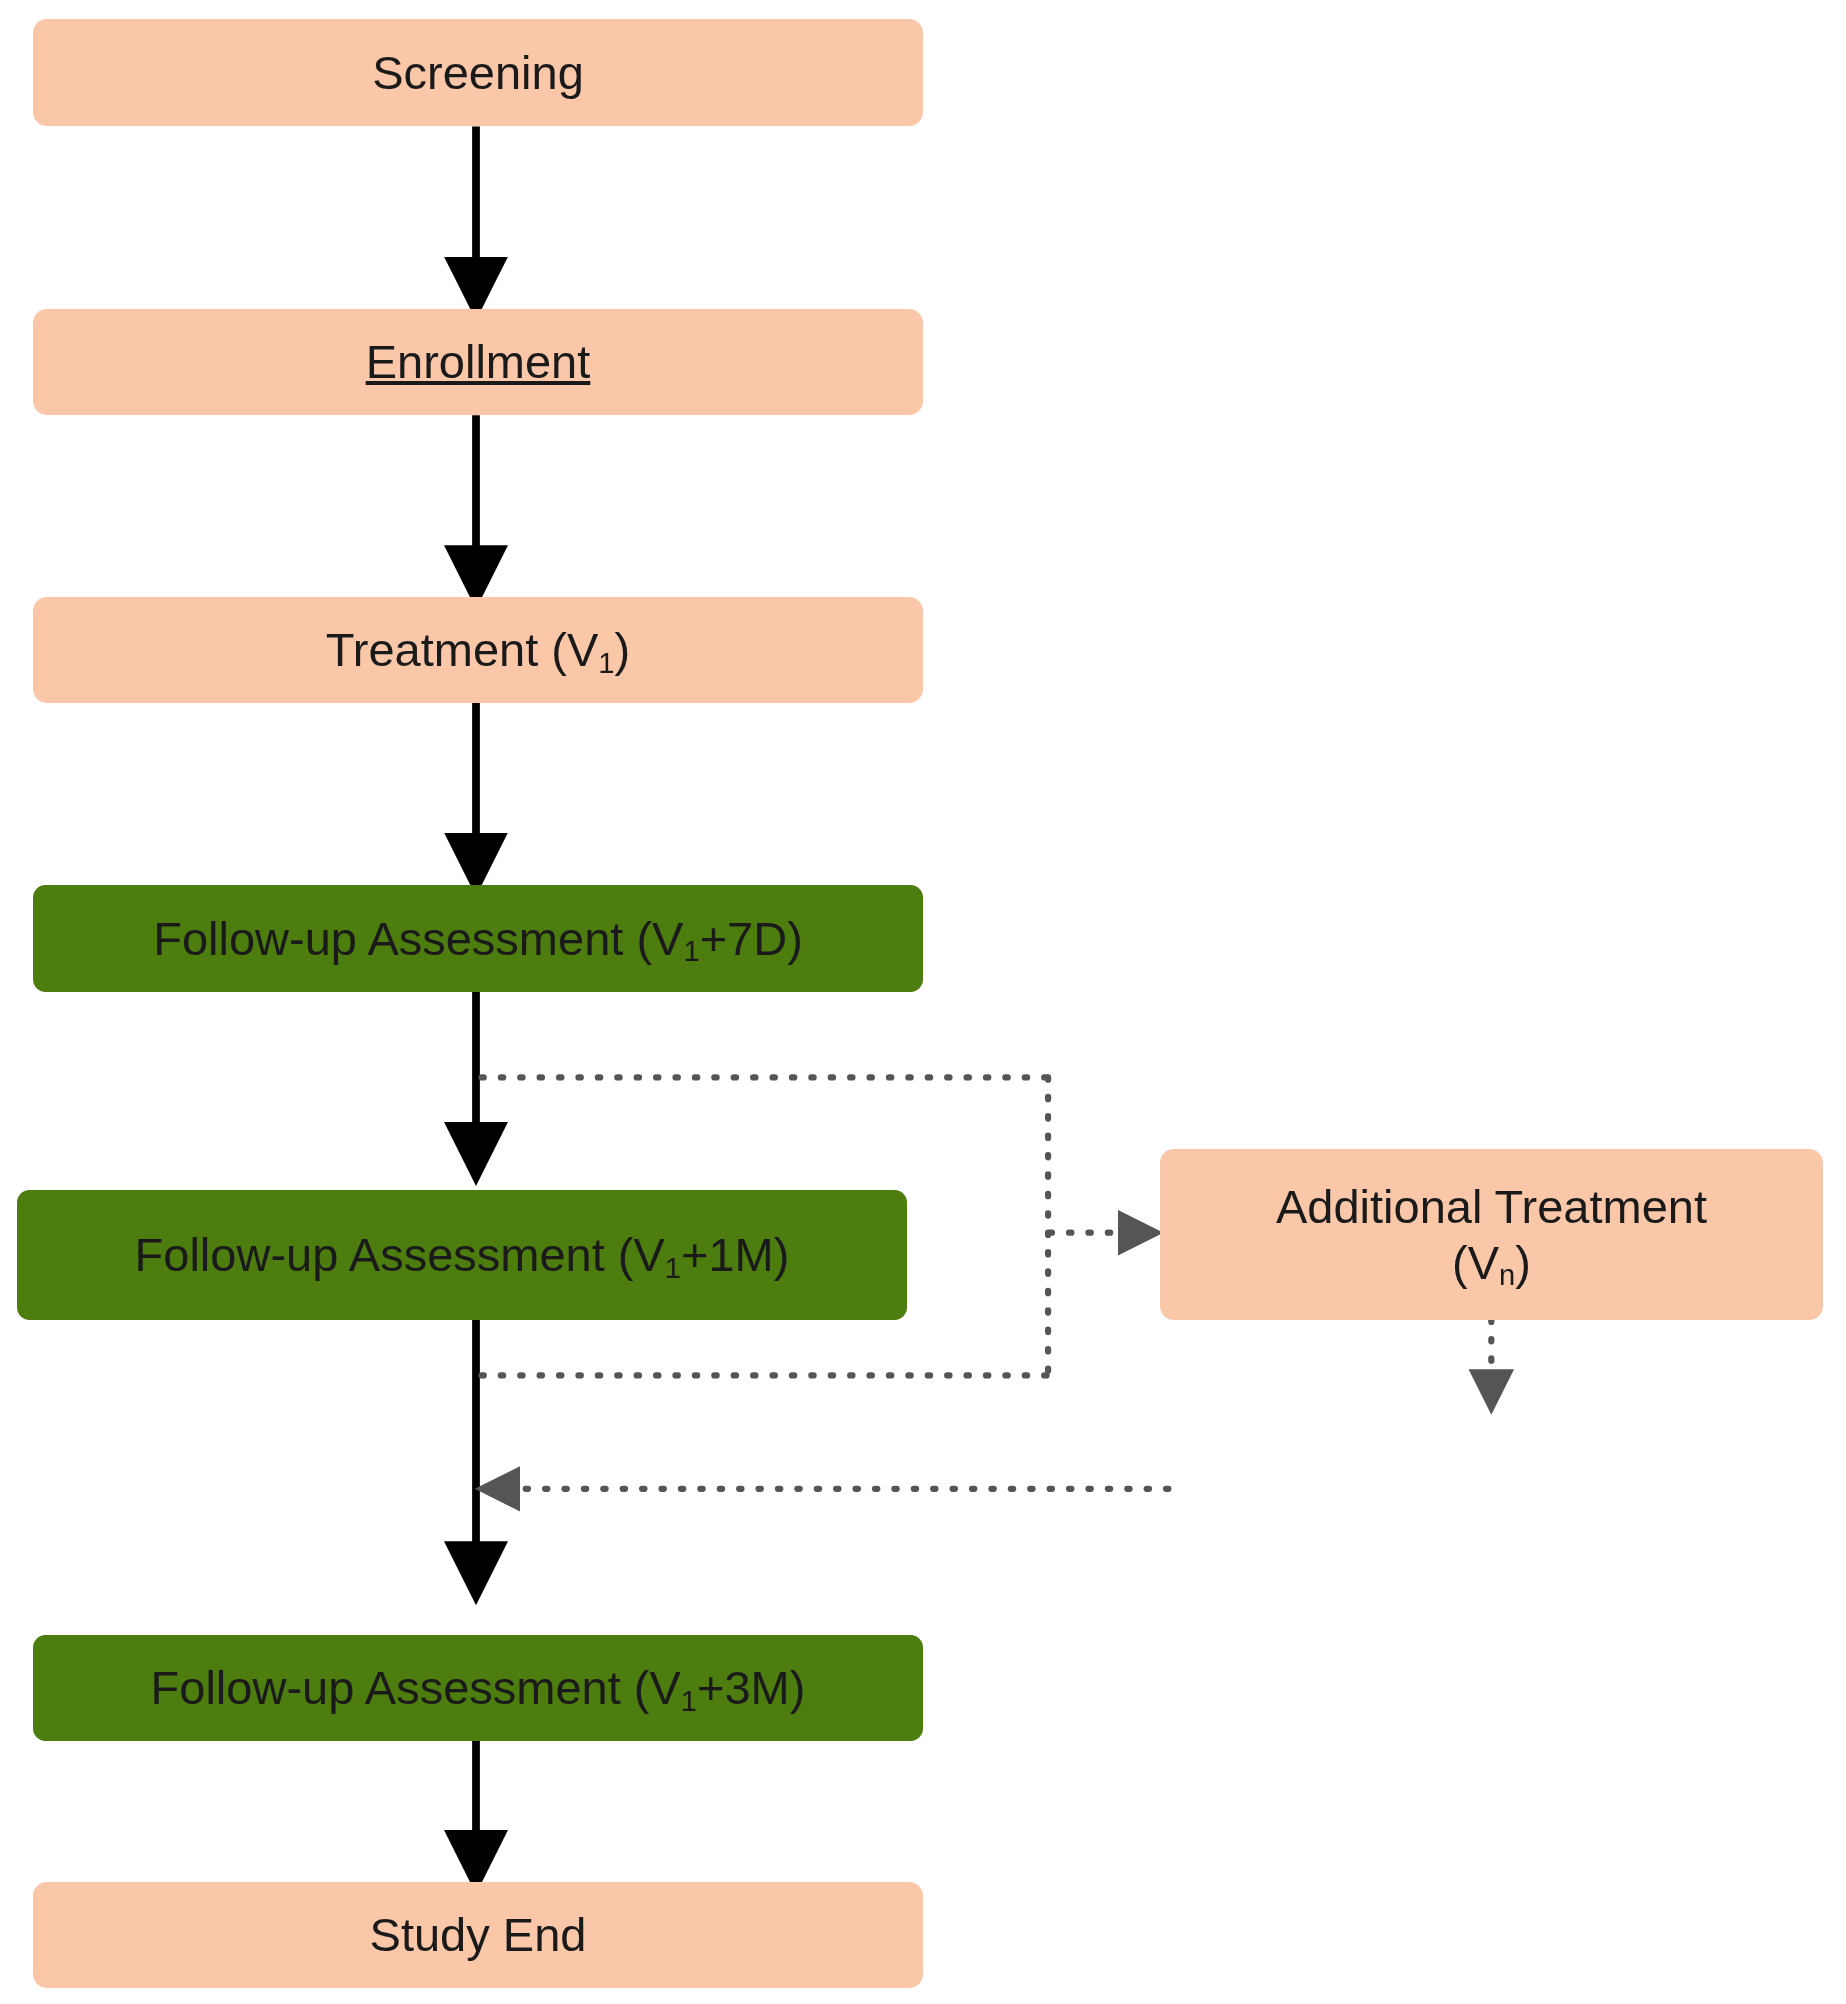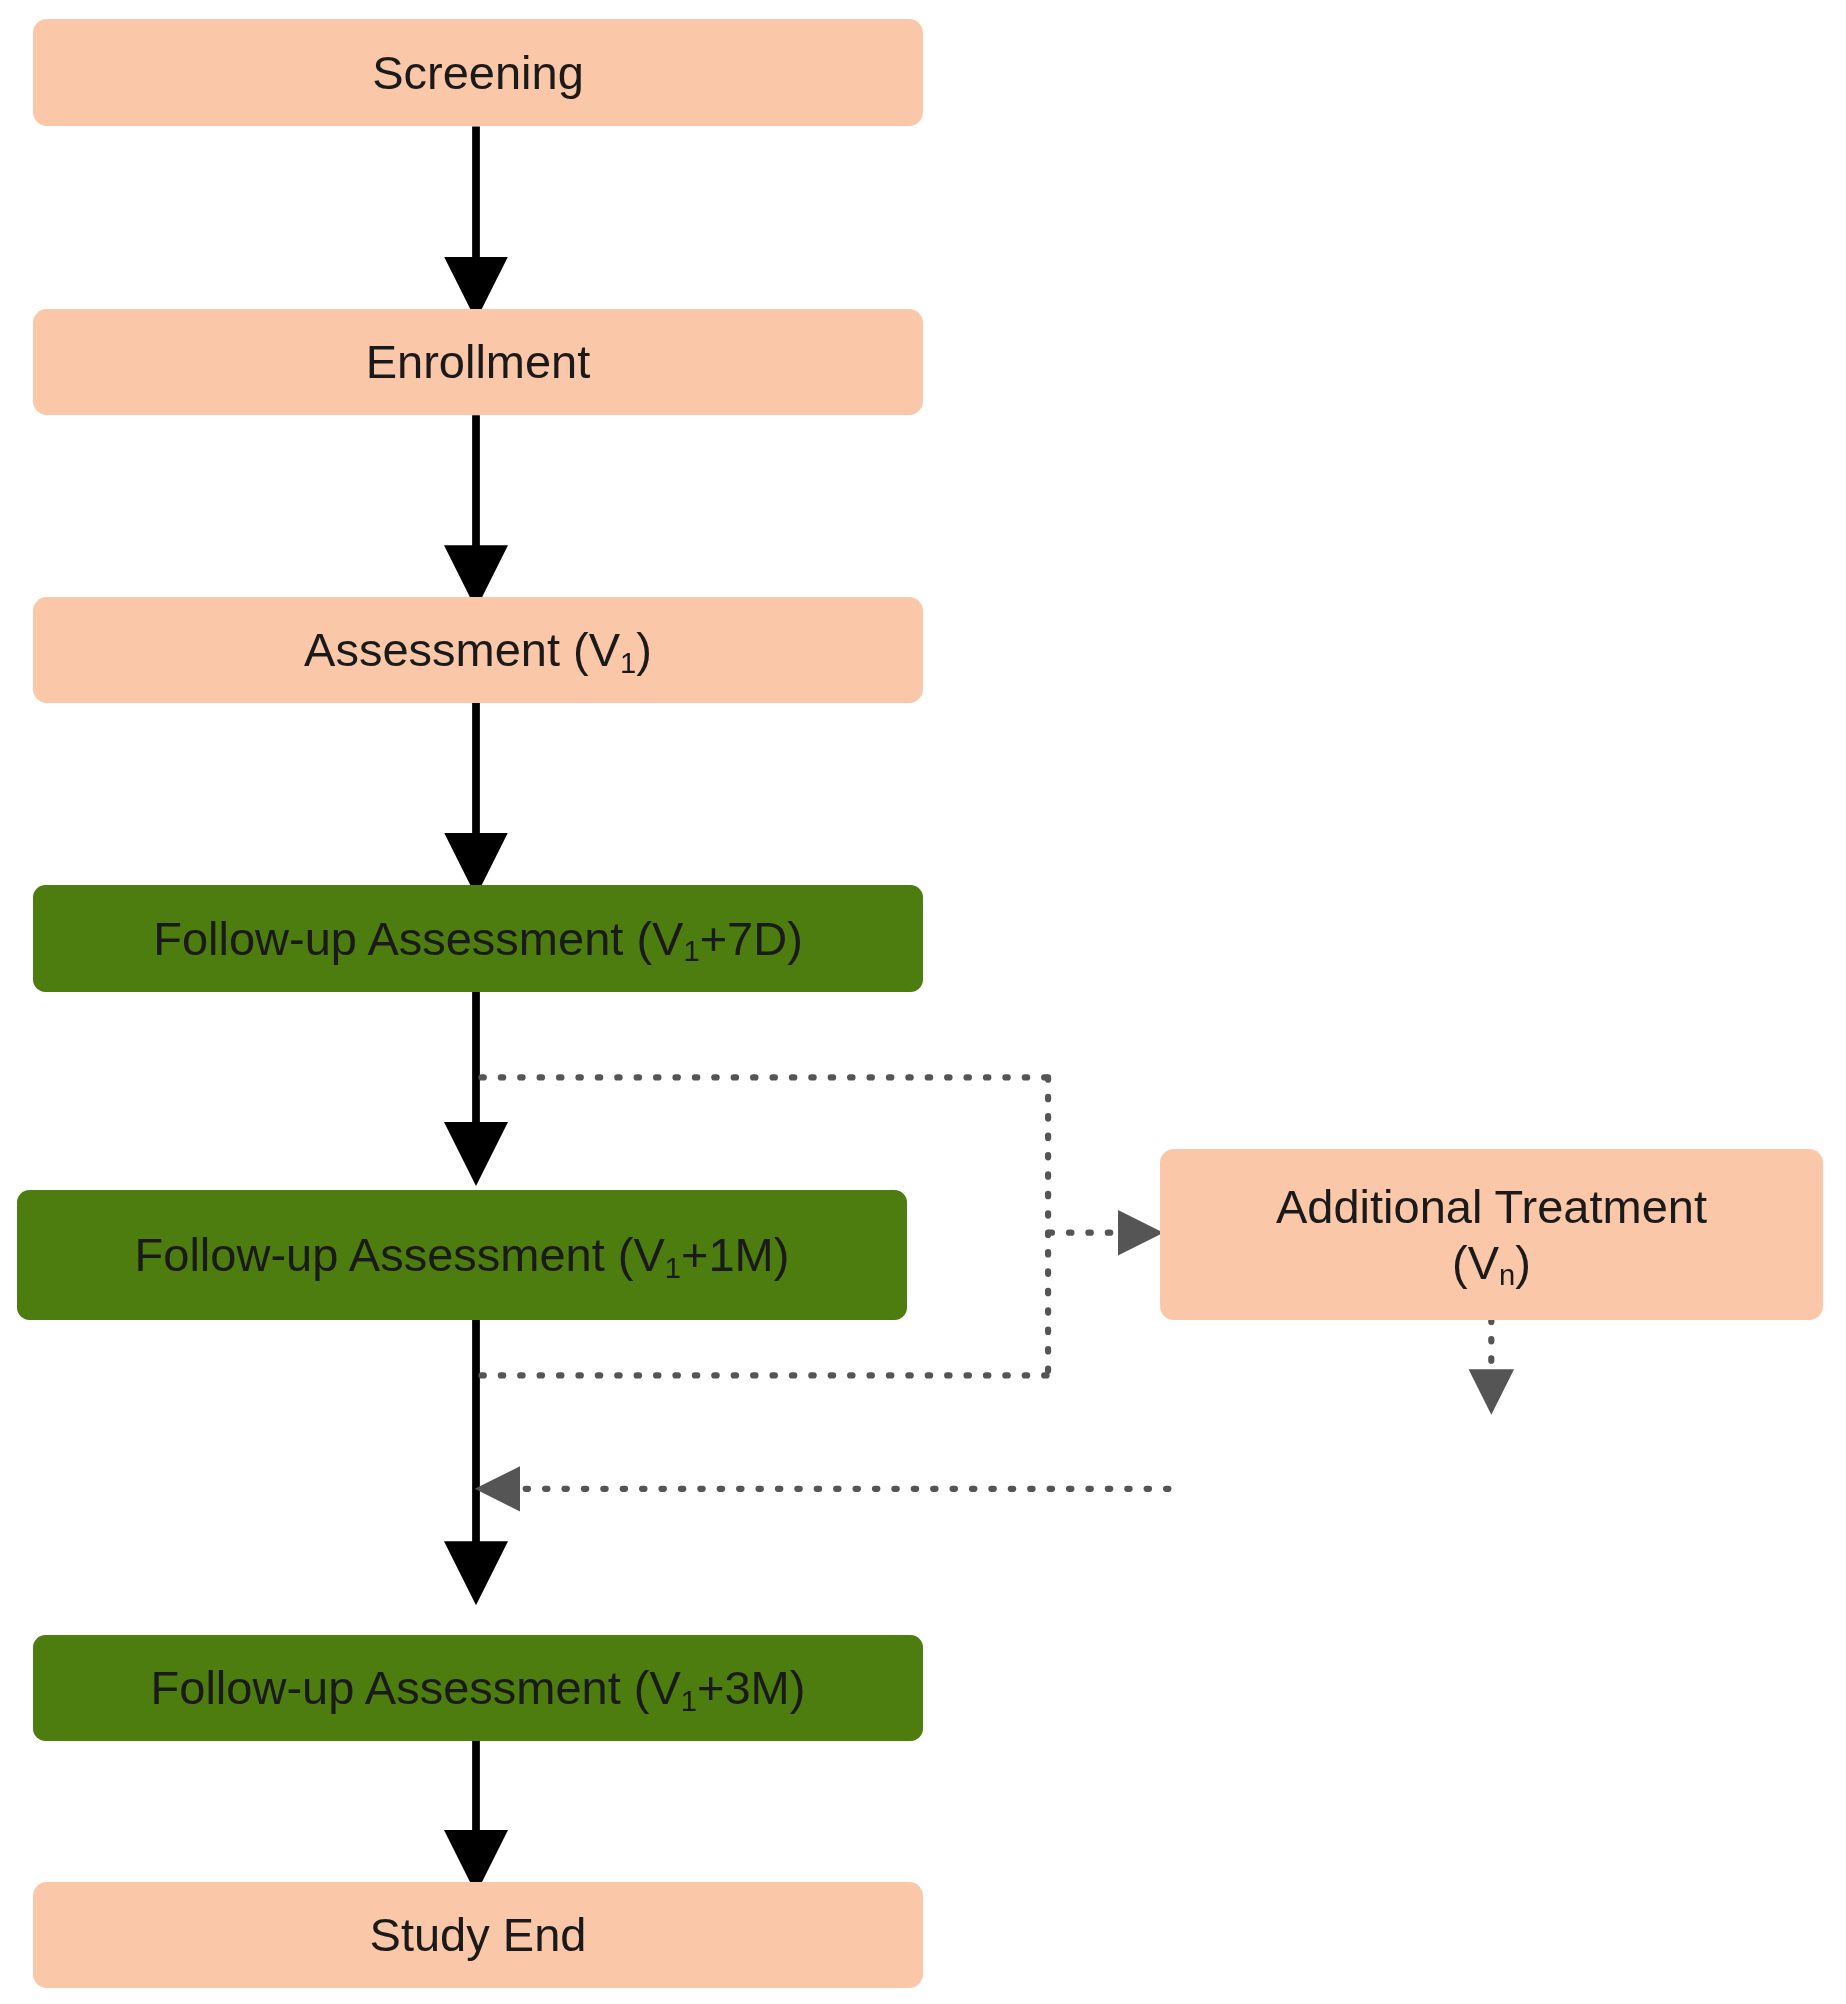--- a/index.html
+++ b/index.html
@@ -86,26 +86,26 @@
 
     <line x1="1921" y1="1700" x2="1921" y2="1812" stroke="#555555" stroke-width="8" fill="none" stroke-linecap="round" stroke-dasharray="3 22" marker-end="url(#arrowDot)"></line>
 
     <line x1="1505" y1="1918" x2="622" y2="1918" stroke="#555555" stroke-width="8" fill="none" stroke-linecap="round" stroke-dasharray="3 22" marker-end="url(#arrowDot)"></line>
   </svg>
 
   <div class="node peach" style="left:33px; top:19.4px; width:890px; height:107px;">
     <span>Screening</span>
   </div>
 
-  <div class="node peach" style="left:33px; top:309px; width:890px; height:106px;">
+  <div class="node peach" style="left:33px; top:309px; width:890px; height:106px;text-decoration:underline;">
     <span>Enrollment</span>
   </div>
 
   <div class="node peach" style="left:33px; top:597px; width:890px; height:106px;">
-    <span><span>Assessment (V</span><sub>1</sub><span>)</span></span>
+    <span><span>Treatment (V</span><sub>1</sub><span>)</span></span>
   </div>
 
   <div class="node blue" style="left:33px; top:885px; width:890px; height:107px;">
     <span><span>Follow-up Assessment (V</span><sub>1</sub><span>+7D)</span></span>
   </div>
 
   <div class="node blue" style="left:17px; top:1174px; width:890px; height:130px;margin-top:16px;">
     <span><span>Follow-up Assessment (V</span><sub>1</sub><span>+1M)</span></span>
   </div>
 

